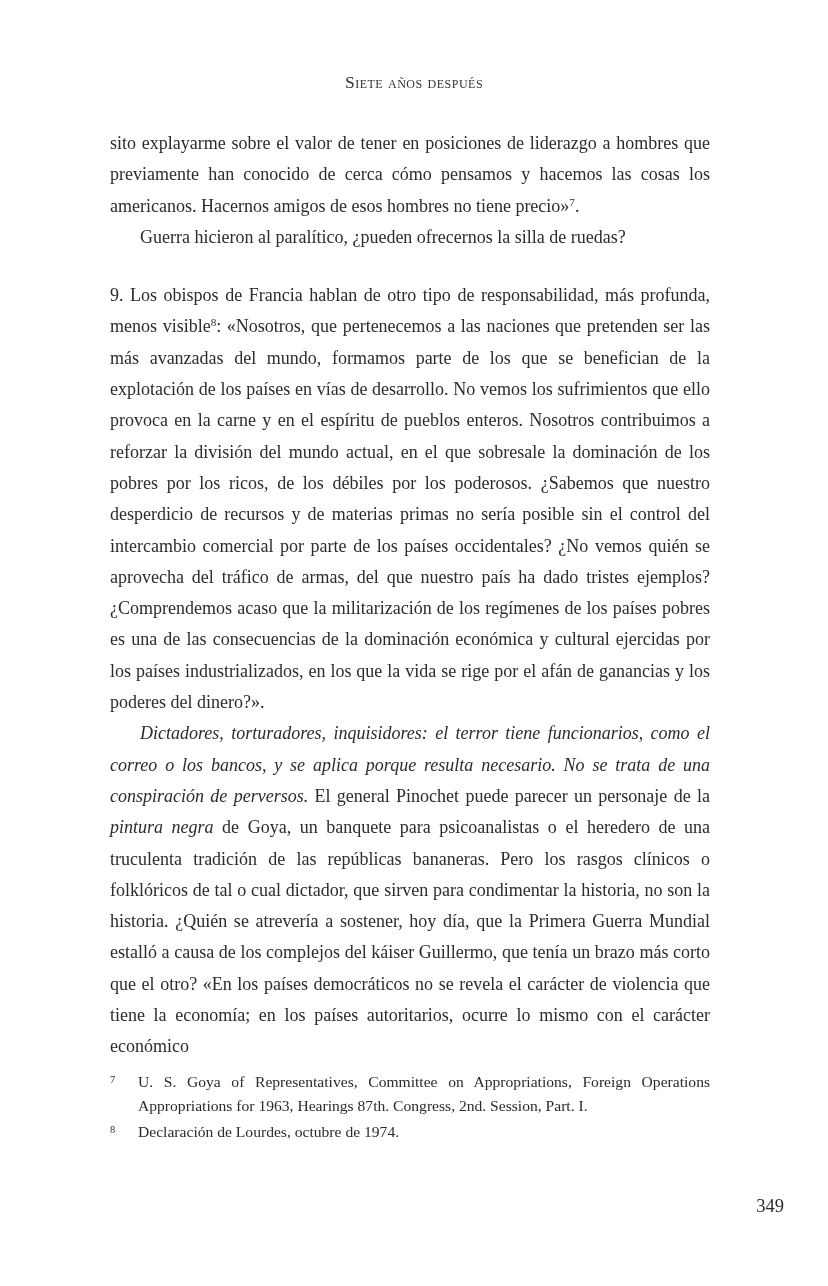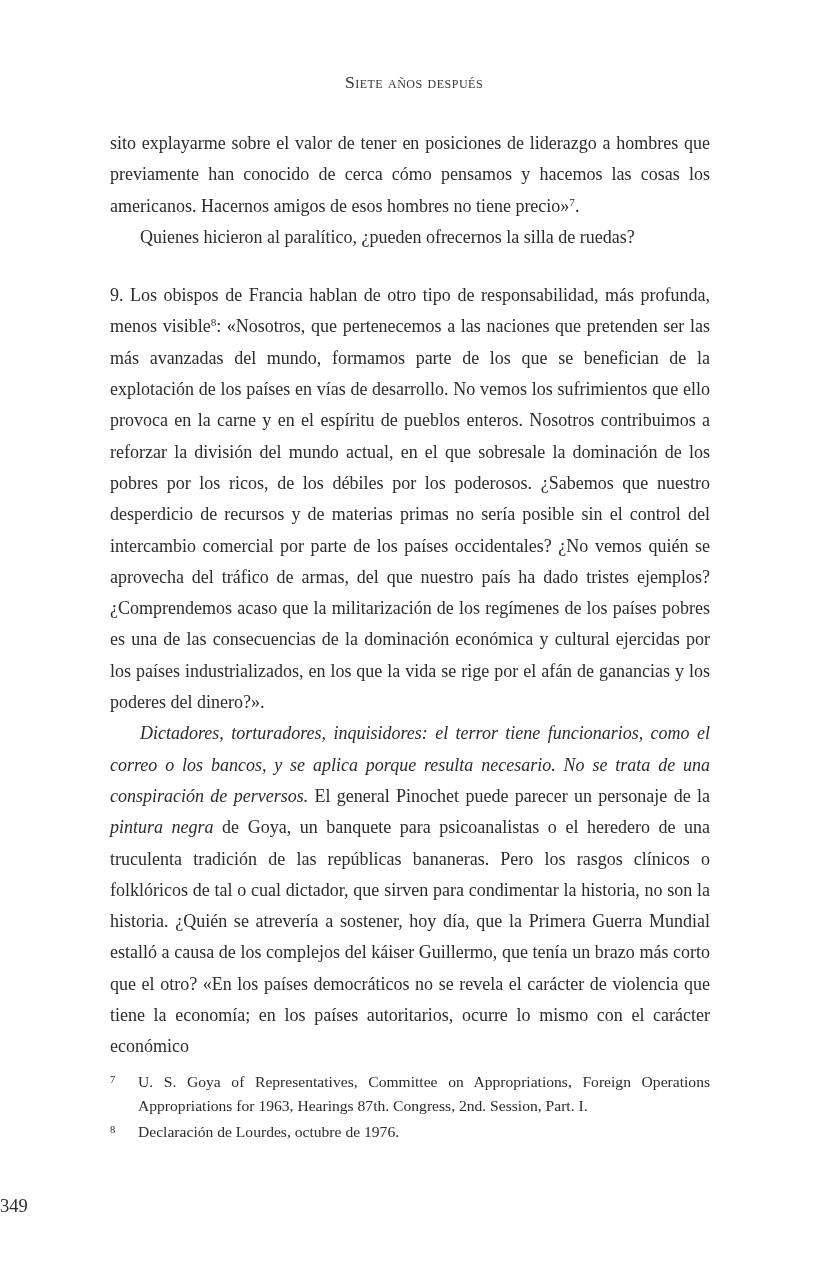--- a/index.html
+++ b/index.html
@@ -94,50 +94,50 @@
     font-size: 10.5px;
     color: #2b2b30;
   }
 
   
   .folio {
     position: absolute;
     top: 1196px;
     left: 0;
     width: 784px;
-    text-align: left;
+    text-align: right;
     font-size: 18.5px;
     color: #2b2b30;
   }
 </style>
 </head>
 <body>
 
 <div class="page">
 
   <div class="running-head">Siete años después</div>
 
   <div class="column">
 
     <p class="para flush"><span>sito explayarme sobre el valor de tener en posiciones de liderazgo a hombres que previamente han conocido de cerca cómo pensamos y hacemos las cosas los americanos. Hacernos amigos de esos hombres no tiene precio»</span><sup>7</sup><span>.</span></p>
 
-    <p class="para indent"><span>Quienes hicieron al paralítico, ¿pueden ofrecernos la silla de ruedas?</span></p>
+    <p class="para indent"><span>Guerra hicieron al paralítico, ¿pueden ofrecernos la silla de ruedas?</span></p>
 
     <p class="para flush gap-before"><span>9. Los obispos de Francia hablan de otro tipo de responsabilidad, más profunda, menos visible</span><sup>8</sup><span>: «Nosotros, que pertenecemos a las naciones que pretenden ser las más avanzadas del mundo, formamos parte de los que se benefician de la explotación de los países en vías de desarrollo. No vemos los sufrimientos que ello provoca en la carne y en el espíritu de pueblos enteros. Nosotros contribuimos a reforzar la división del mundo actual, en el que sobresale la dominación de los pobres por los ricos, de los débiles por los poderosos. ¿Sabemos que nuestro desperdicio de recursos y de materias primas no sería posible sin el control del intercambio comercial por parte de los países occidentales? ¿No vemos quién se aprovecha del tráfico de armas, del que nuestro país ha dado tristes ejemplos? ¿Comprendemos acaso que la militarización de los regímenes de los países pobres es una de las consecuencias de la dominación económica y cultural ejercidas por los países industrializados, en los que la vida se rige por el afán de ganancias y los poderes del dinero?».</span></p>
 
     <p class="para indent"><span class="i">Dictadores, torturadores, inquisidores: el terror tiene funcionarios, como el correo o los bancos, y se aplica porque resulta necesario. No se trata de una conspiración de perversos.</span><span> El general Pinochet puede parecer un personaje de la </span><span class="i">pintura negra</span><span> de Goya, un banquete para psicoanalistas o el heredero de una truculenta tradición de las repúblicas bananeras. Pero los rasgos clínicos o folklóricos de tal o cual dictador, que sirven para condimentar la historia, no son la historia. ¿Quién se atrevería a sostener, hoy día, que la Primera Guerra Mundial estalló a causa de los complejos del káiser Guillermo, que tenía un brazo más corto que el otro? «En los países democráticos no se revela el carácter de violencia que tiene la economía; en los países autoritarios, ocurre lo mismo con el carácter económico</span></p>
 
   </div>
 
   <div class="footnotes">
     <div class="footnote">
       <span class="fn-marker">7</span>
       <span>U. S. Goya of Representatives, Committee on Appropriations, Foreign Operations Appropriations for 1963, Hearings 87th. Congress, 2nd. Session, Part. I.</span>
     </div>
     <div class="footnote">
       <span class="fn-marker">8</span>
-      <span>Declaración de Lourdes, octubre de 1976.</span>
+      <span>Declaración de Lourdes, octubre de 1974.</span>
     </div>
   </div>
 
   <div class="folio">349</div>
 
 </div>
 
 </body></html>

